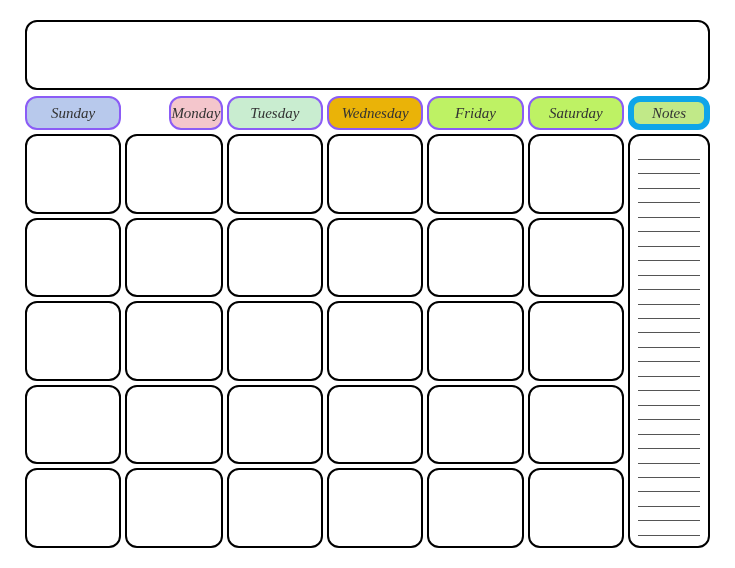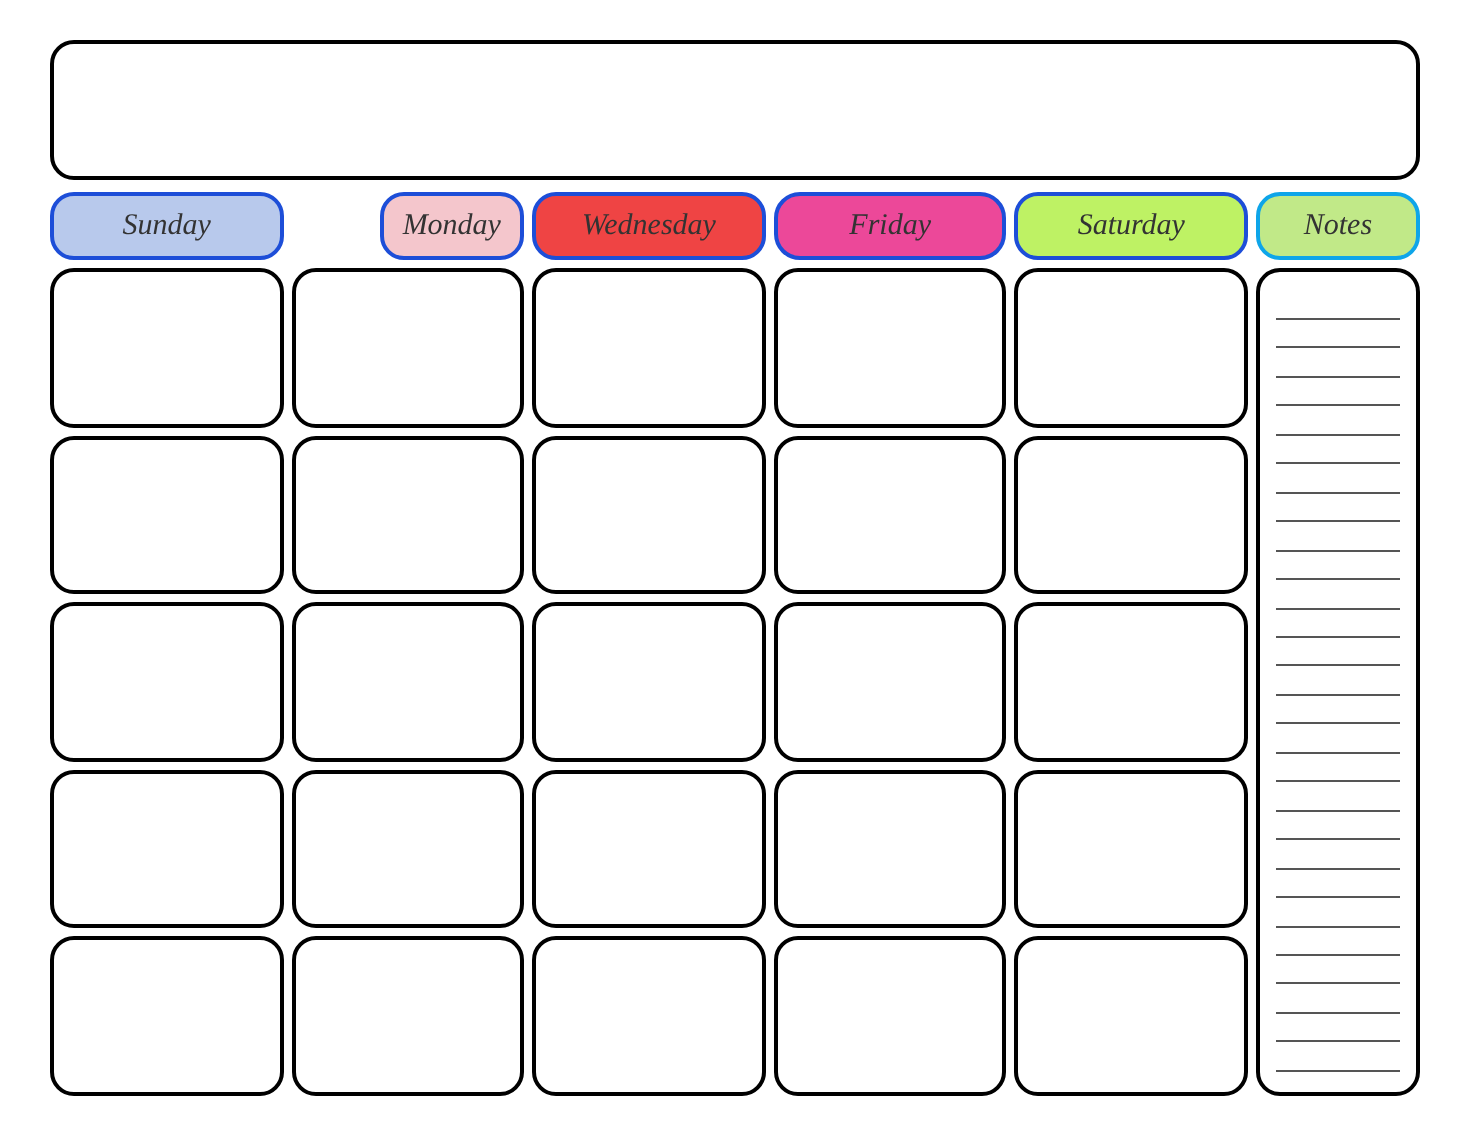--- a/index.html
+++ b/index.html
@@ -35,32 +35,32 @@
       gap: 4px;
       flex: 1;
     }
     .notes-column {
       display: flex;
       flex-direction: column;
       gap: 4px;
       width: 82px;
     }
     .day-header {
-      border: 2px solid #1d4ed8;
+      border: 2px solid #8b5cf6;
       border-radius: 12px;
       height: 34px;
       display: flex;
       align-items: center;
       justify-content: center;
       font-style: italic;
       font-size: 15px;
       color: #333;
     }
     .notes-header {
-      border: 2px solid #0ea5e9;
+      border: 6px solid #0ea5e9;
       border-radius: 12px;
       height: 34px;
       display: flex;
       align-items: center;
       justify-content: center;
       font-style: italic;
       font-size: 15px;
       color: #333;
     }
     .day-cell {
@@ -104,29 +104,37 @@
     </div>
     <div class="day-column">
       <div class="day-header" style="background: rgb(244, 198, 204); margin-left: 44px;">Monday</div>
       <div class="day-cell"></div>
       <div class="day-cell"></div>
       <div class="day-cell"></div>
       <div class="day-cell"></div>
       <div class="day-cell"></div>
     </div>
     <div class="day-column">
-      <div class="day-header" style="background: #ef4444;">Wednesday</div>
+      <div class="day-header" style="background: rgb(201, 237, 208);">Tuesday</div>
       <div class="day-cell"></div>
       <div class="day-cell"></div>
       <div class="day-cell"></div>
       <div class="day-cell"></div>
       <div class="day-cell"></div>
     </div>
     <div class="day-column">
-      <div class="day-header" style="background: #ec4899; border-radius: 13px;">Friday</div>
+      <div class="day-header" style="background: #eab308;">Wednesday</div>
+      <div class="day-cell"></div>
+      <div class="day-cell"></div>
+      <div class="day-cell"></div>
+      <div class="day-cell"></div>
+      <div class="day-cell"></div>
+    </div>
+    <div class="day-column">
+      <div class="day-header" style="background: #bef264;">Friday</div>
       <div class="day-cell"></div>
       <div class="day-cell"></div>
       <div class="day-cell"></div>
       <div class="day-cell"></div>
       <div class="day-cell"></div>
     </div>
     <div class="day-column">
       <div class="day-header" style="background: #bef264;">Saturday</div>
       <div class="day-cell"></div>
       <div class="day-cell"></div>

